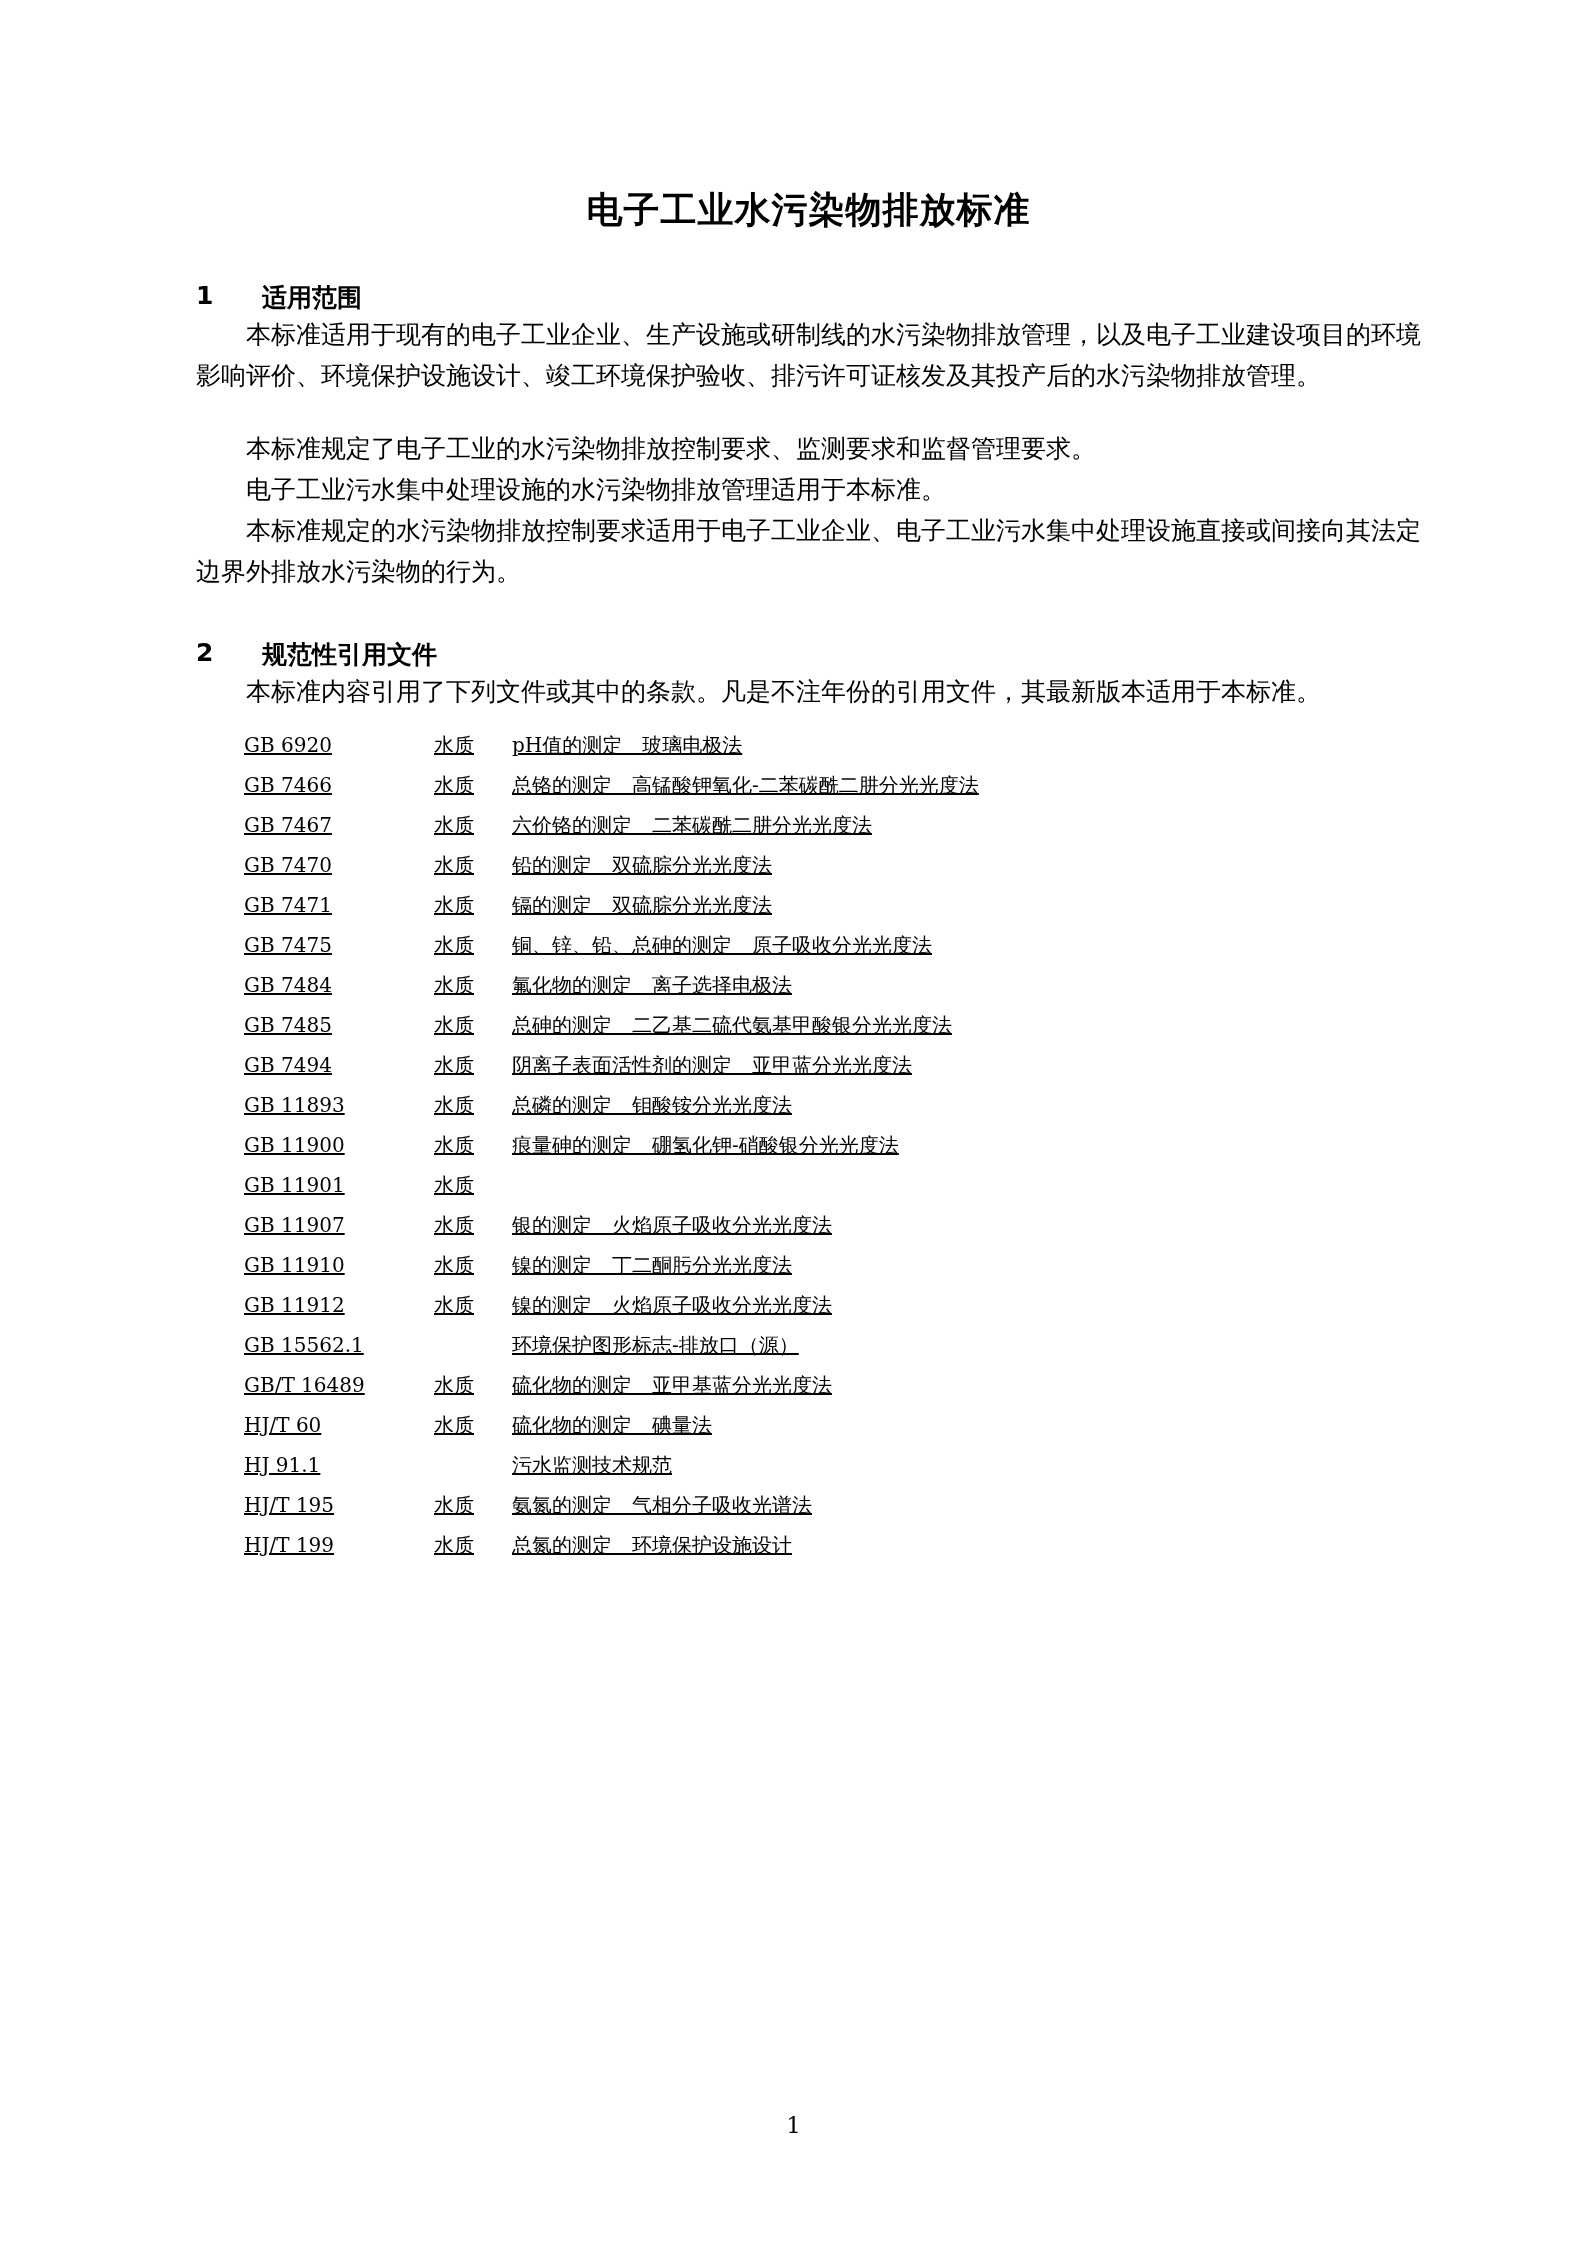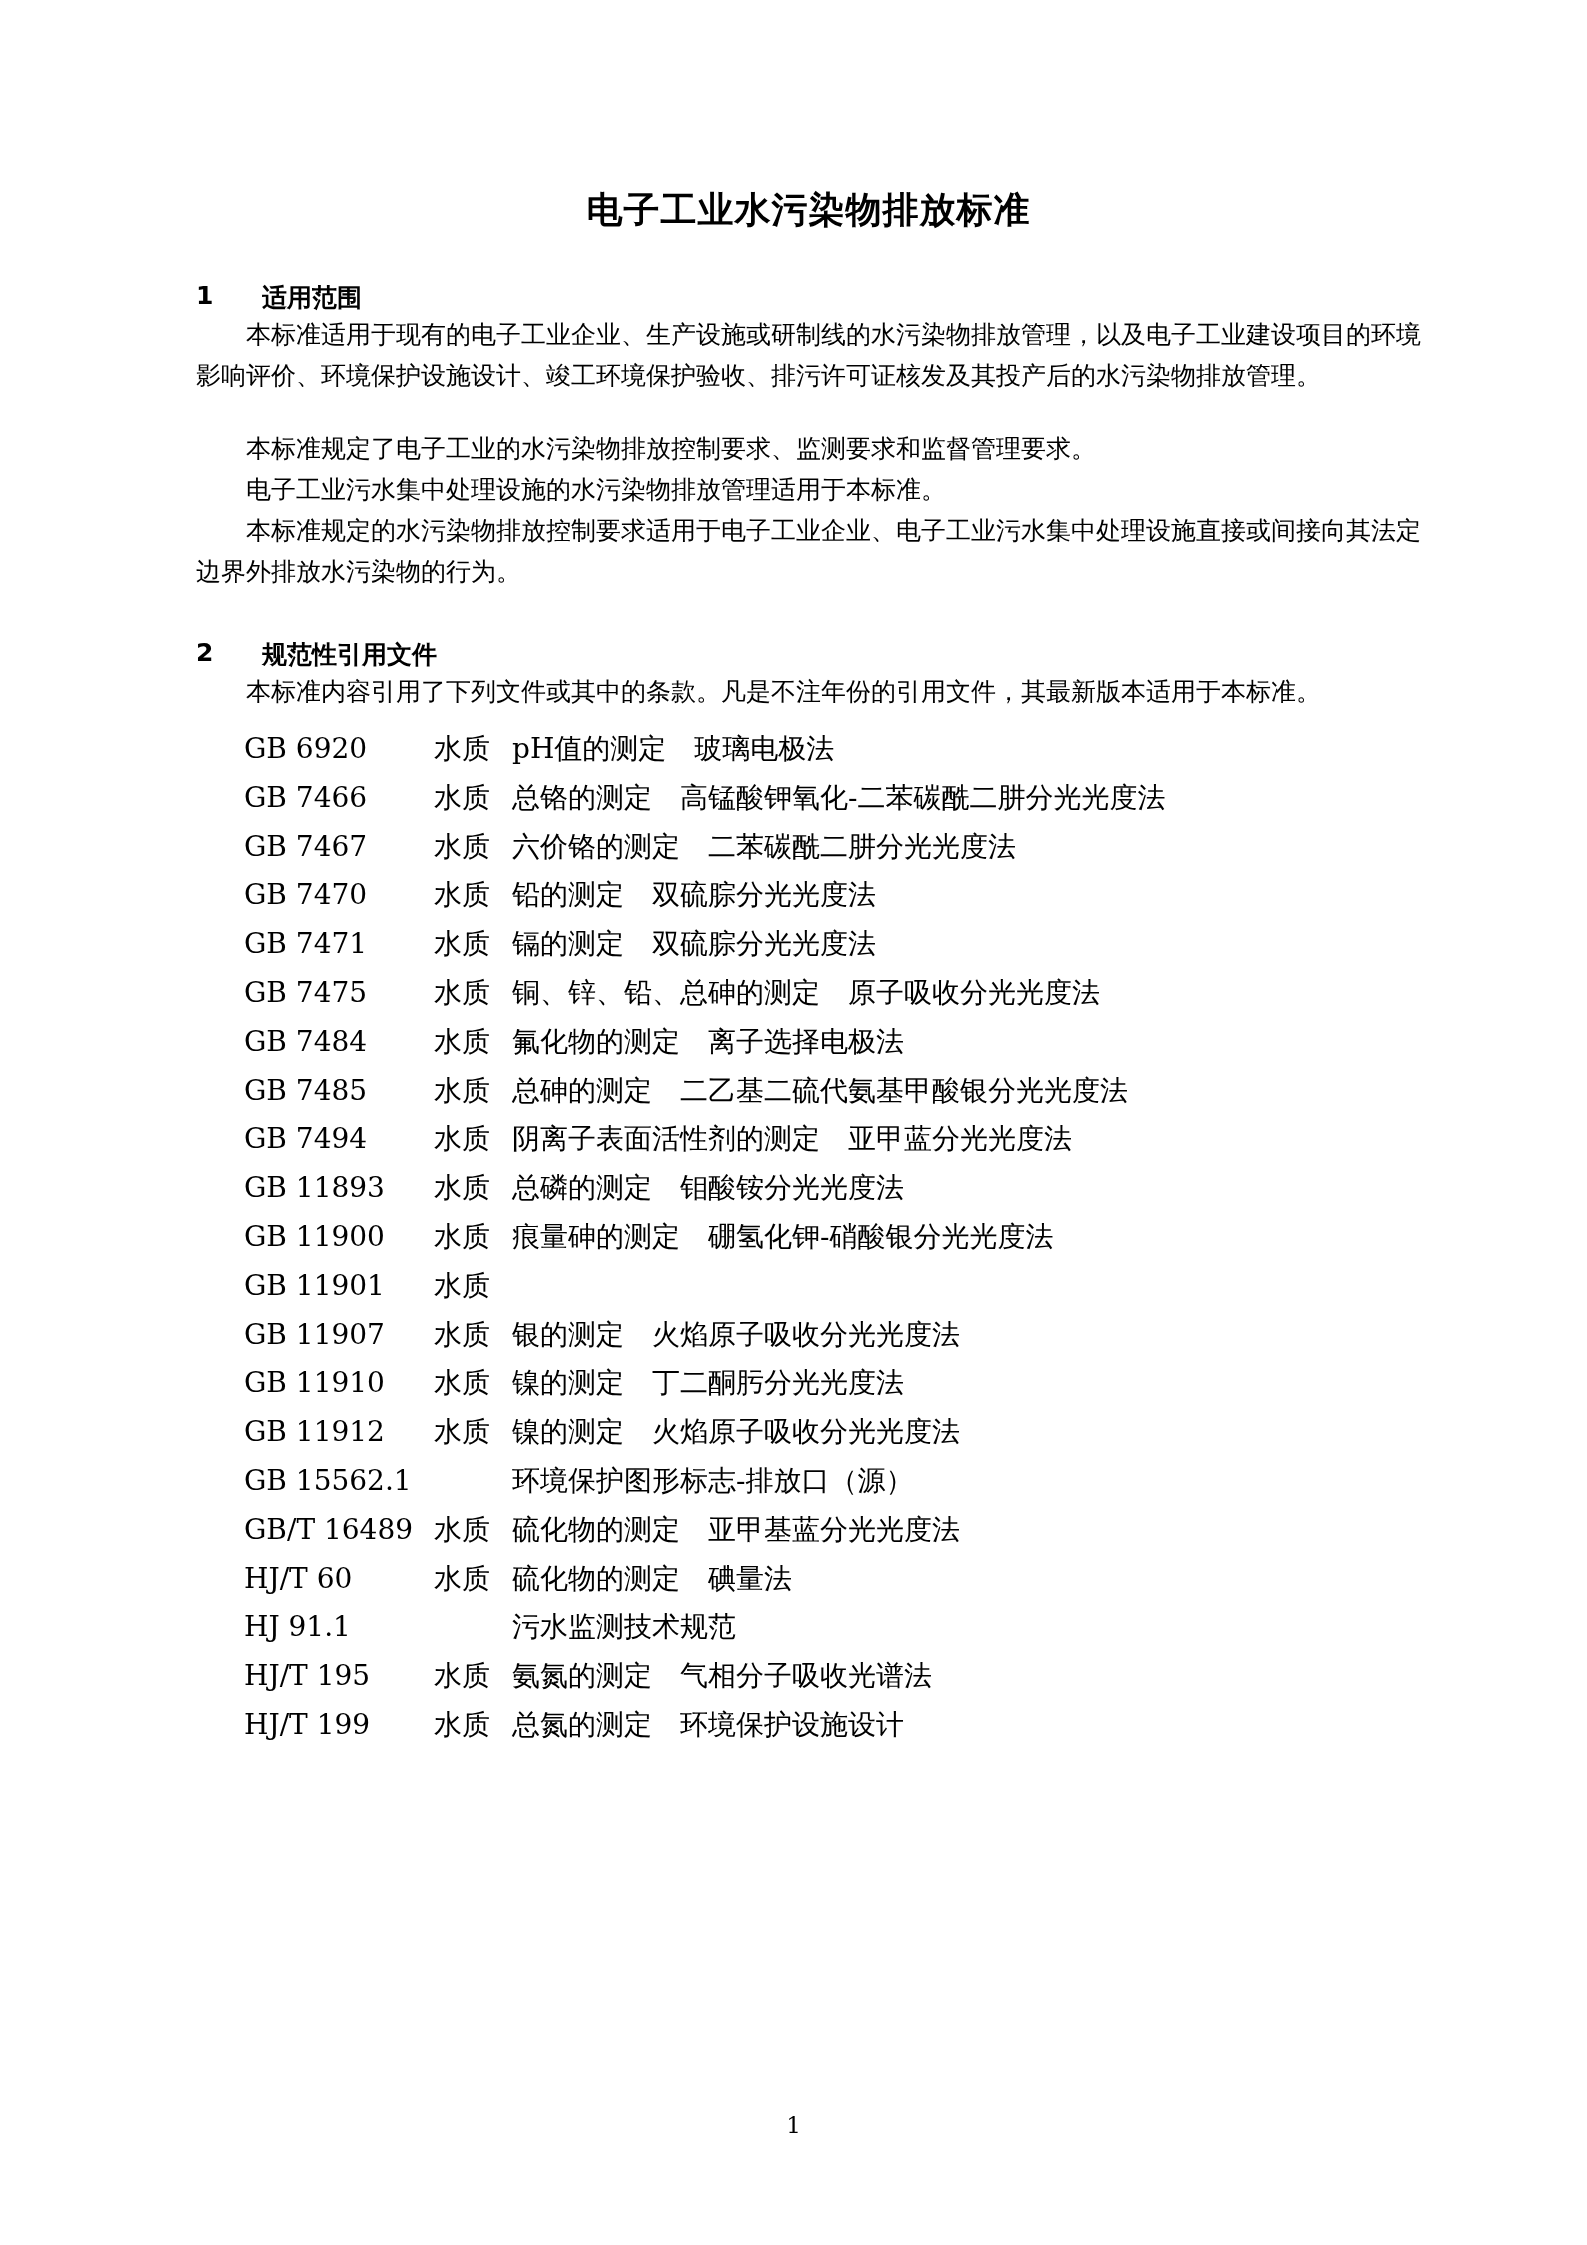--- a/index.html
+++ b/index.html
@@ -61,24 +61,25 @@
     margin-top: 32px;
   }
   .ref-intro {
     margin-top: 34px;
   }
   .ref-list {
     margin-top: 22px;
   }
   .ref-row {
     display: flex;
-    font-size: 28px;
+    font-size: 20px;
     line-height: 1.1;
     margin-bottom: 18px;
     padding-left: 48px;
+    text-decoration: underline;
   }
   .ref-code {
     flex: 0 0 190px;
     width: 190px;
   }
   .ref-medium {
     flex: 0 0 78px;
     width: 78px;
   }
   .ref-desc {

